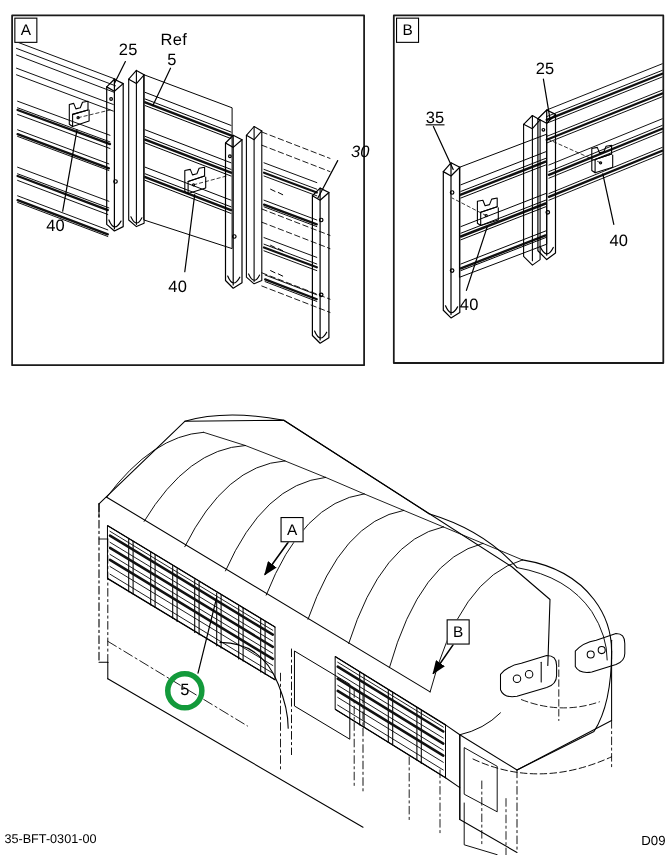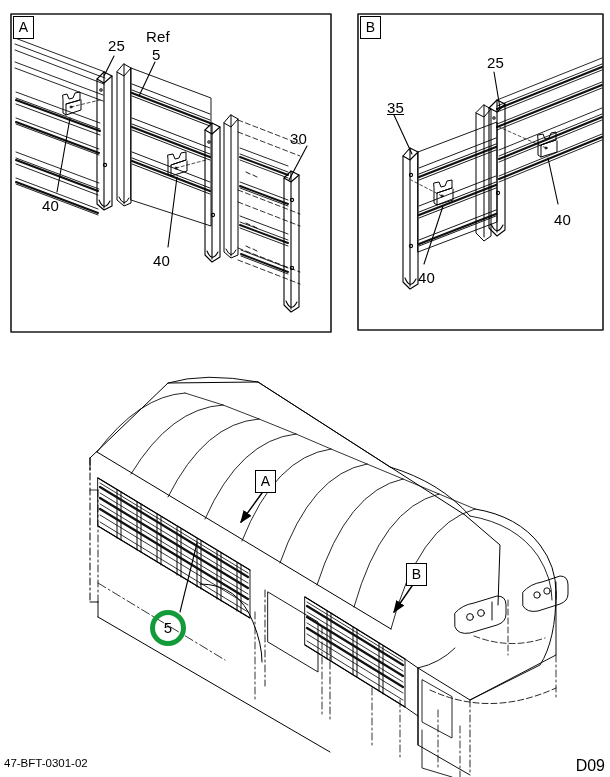--- a/index.html
+++ b/index.html
@@ -55,21 +55,21 @@
     left: 4px;
     top: 757px;
     font-size: 11.5px;
     font-family: "Liberation Sans", sans-serif;
     color: #000;
   }
   .footer-right {
     position: absolute;
     right: 5px;
     top: 757px;
-    font-size: 16px;
+    font-size: 12px;
     font-family: "Liberation Sans", sans-serif;
     color: #000;
   }
   .hl-circle {
     position: absolute;
     border-radius: 50%;
     border: 5px solid #139a3b;
     background: transparent;
     box-sizing: border-box;
   }
@@ -504,33 +504,33 @@
       <path d="M180 612 L197 543" stroke-width="1.1"></path>
 
     </g>
   </svg>
 
   <div class="boxlbl" style="left:13px; top:16px;">A</div>
 
   <div class="lbl" style="left:108px; top:38px;">25</div>
   <div class="lbl" style="left:146px; top:29px;text-align:center;">Ref</div>
   <div class="lbl" style="left:152px; top:47px;">5</div>
-  <div class="lbl" style="left:290px; top:131px;">30</div>
+  <div class="lbl" style="left:319px; top:131px;font-style:italic;">30</div>
   <div class="lbl" style="left:42px; top:198px;">40</div>
   <div class="lbl" style="left:153px; top:253px;">40</div>
 
   <div class="boxlbl" style="left:360px; top:16px;">B</div>
 
   <div class="lbl" style="left:487px; top:55px;">25</div>
   <div class="lbl" style="left:387px; top:100px;text-decoration:underline;">35</div>
   <div class="lbl" style="left:554px; top:212px;">40</div>
   <div class="lbl" style="left:418px; top:270px;">40</div>
 
   <div class="boxlbl" style="left:255px; top:470px;">A</div>
   <div class="boxlbl" style="left:406px; top:563px;">B</div>
 
   <div class="hl-circle" style="left:150px; top:610px; width:36px; height:36px;"></div>
   <div class="hl-num" style="left:150px; top:619px; width:36px;">5</div>
 
-  <div class="footer-left">47-BFT-0301-02</div>
+  <div class="footer-left">35-BFT-0301-00</div>
   <div class="footer-right">D09</div>
 
 </div>
 
 </body></html>

